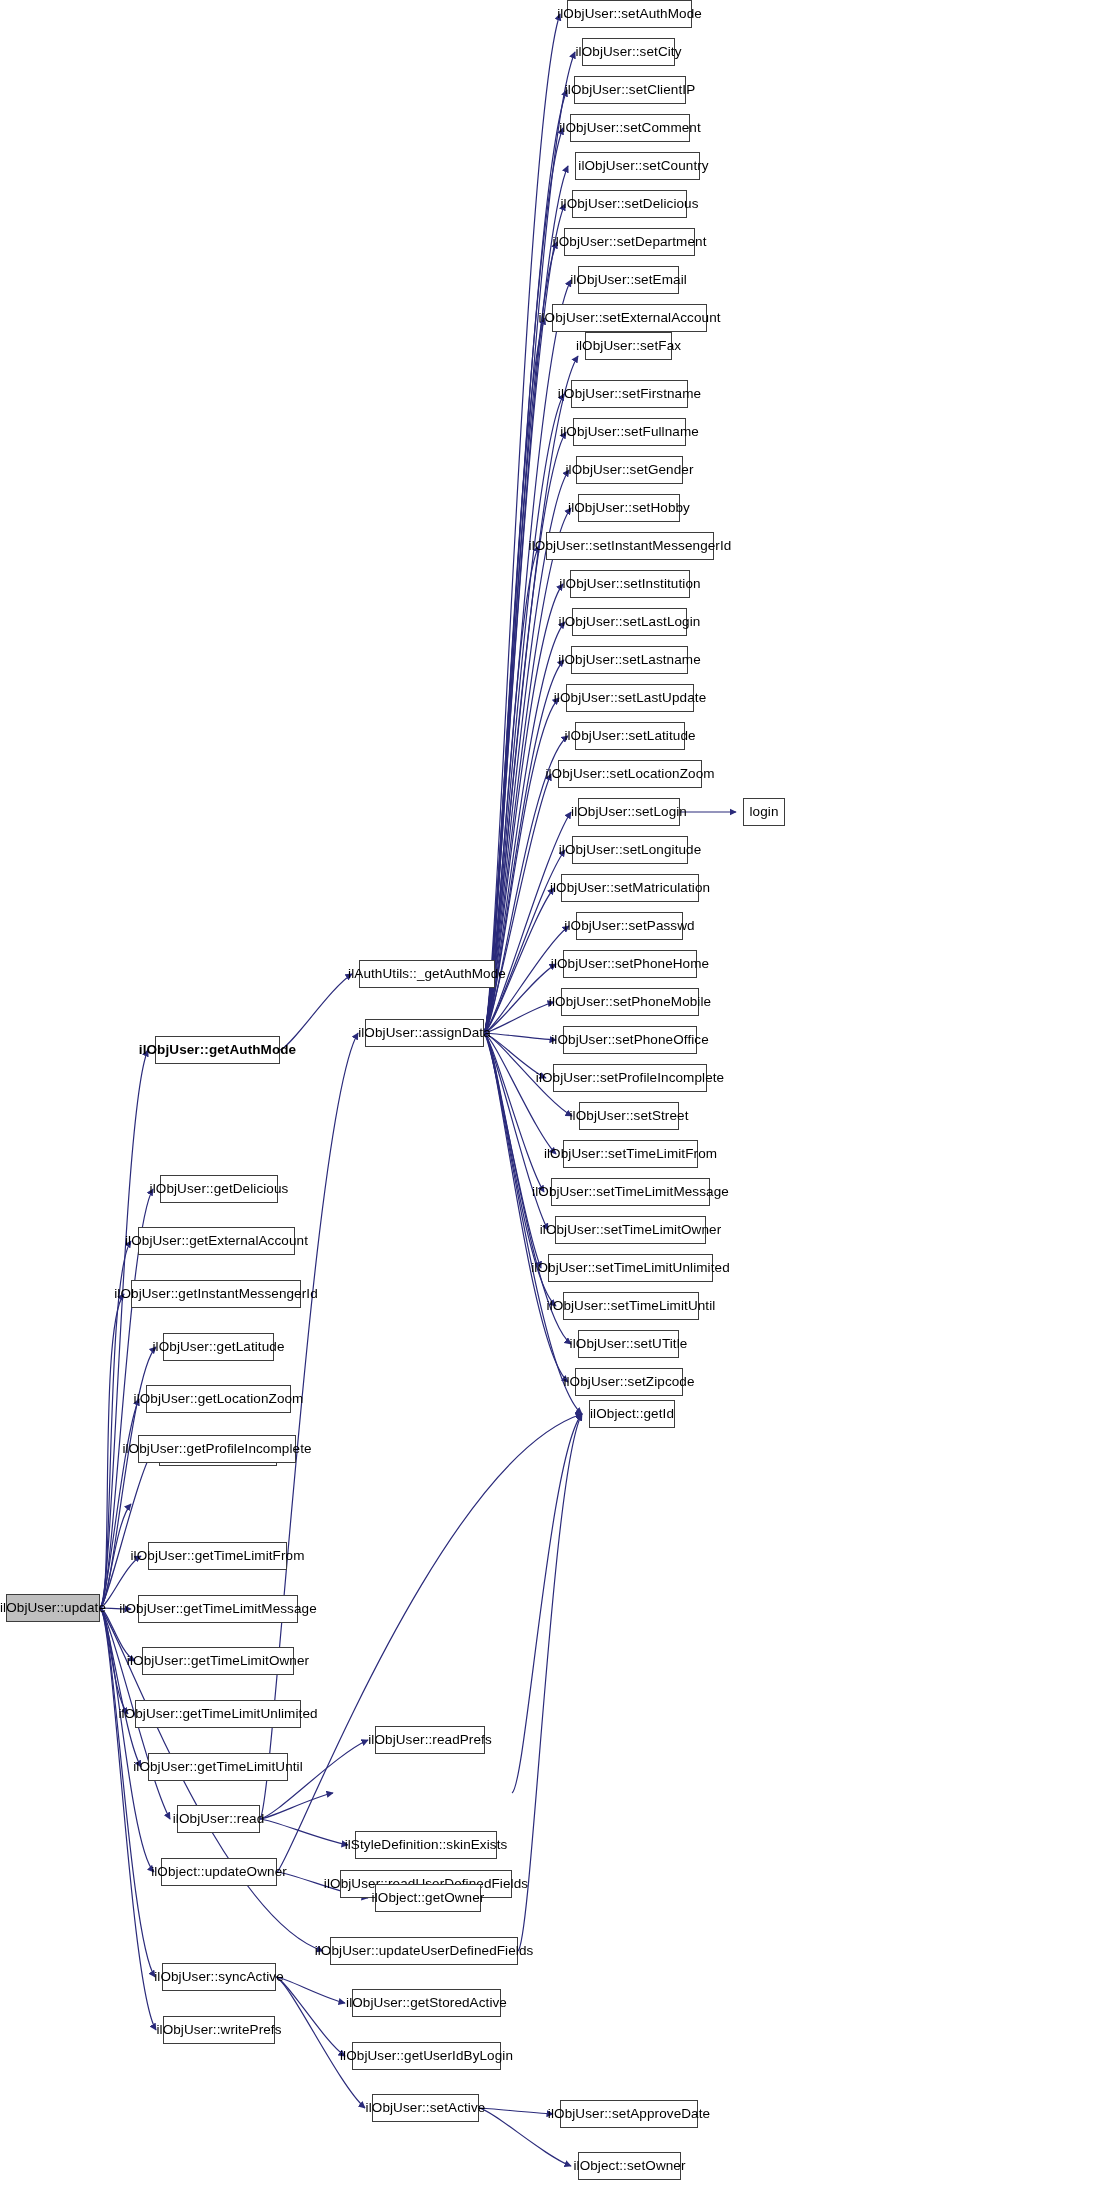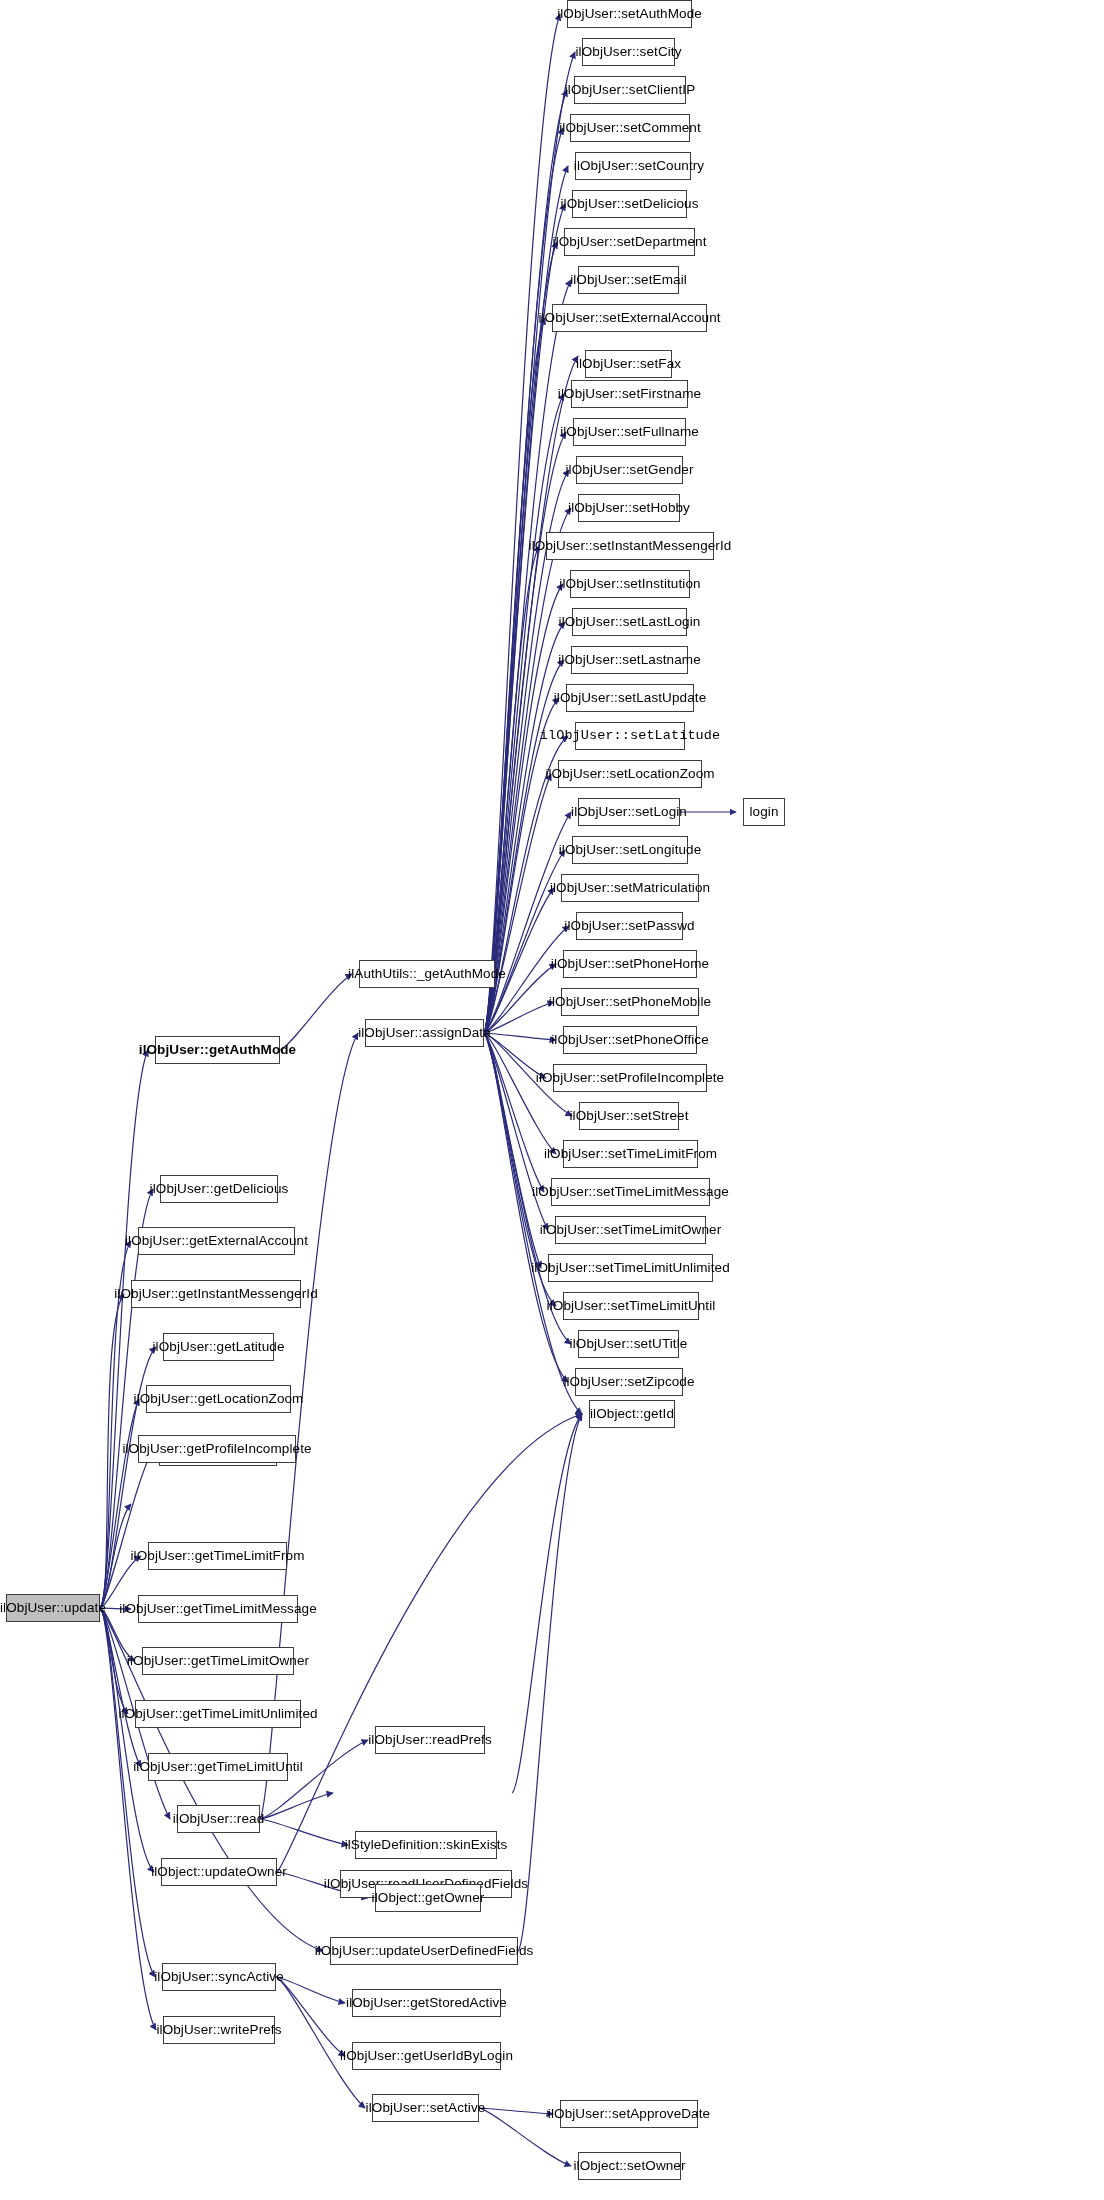--- a/index.html
+++ b/index.html
@@ -134,36 +134,36 @@
       <div class="node" style="left: 355px; top: 1831px; width: 142px;">ilStyleDefinition::skinExists</div>
       <div class="node" style="left: 375px; top: 1884px; width: 106px;">ilObject::getOwner</div>
       <div class="node" style="left: 330px; top: 1937px; width: 188px;">ilObjUser::updateUserDefinedFields</div>
       <div class="node" style="left: 352px; top: 1989px; width: 149px;">ilObjUser::getStoredActive</div>
       <div class="node" style="left: 352px; top: 2042px; width: 149px;">ilObjUser::getUserIdByLogin</div>
       <div class="node" style="left: 372px; top: 2094px; width: 107px;">ilObjUser::setActive</div>
       <div class="node" style="left: 567px; top: 0px; width: 125px;">ilObjUser::setAuthMode</div>
       <div class="node" style="left: 582px; top: 38px; width: 93px;">ilObjUser::setCity</div>
       <div class="node" style="left: 574px; top: 76px; width: 112px;">ilObjUser::setClientIP</div>
       <div class="node" style="left: 570px; top: 114px; width: 120px;">ilObjUser::setComment</div>
-      <div class="node" style="left: 575px; top: 152px; width: 116px; padding-left: 12px;">ilObjUser::setCountry</div>
+      <div class="node" style="left: 575px; top: 152px; width: 125px; padding-left: 12px;">ilObjUser::setCountry</div>
       <div class="node" style="left: 572px; top: 190px; width: 115px;">ilObjUser::setDelicious</div>
       <div class="node" style="left: 564px; top: 228px; width: 131px;">ilObjUser::setDepartment</div>
       <div class="node" style="left: 578px; top: 266px; width: 101px;">ilObjUser::setEmail</div>
       <div class="node" style="left: 552px; top: 304px; width: 155px;">ilObjUser::setExternalAccount</div>
-      <div class="node" style="left: 585px; top: 350px; width: 87px;">ilObjUser::setFax</div>
+      <div class="node" style="left: 585px; top: 332px; width: 87px;">ilObjUser::setFax</div>
       <div class="node" style="left: 571px; top: 380px; width: 117px;">ilObjUser::setFirstname</div>
       <div class="node" style="left: 573px; top: 418px; width: 113px;">ilObjUser::setFullname</div>
       <div class="node" style="left: 576px; top: 456px; width: 107px;">ilObjUser::setGender</div>
       <div class="node" style="left: 578px; top: 494px; width: 102px;">ilObjUser::setHobby</div>
       <div class="node" style="left: 546px; top: 532px; width: 168px;">ilObjUser::setInstantMessengerId</div>
       <div class="node" style="left: 570px; top: 570px; width: 120px;">ilObjUser::setInstitution</div>
       <div class="node" style="left: 572px; top: 608px; width: 115px;">ilObjUser::setLastLogin</div>
       <div class="node" style="left: 571px; top: 646px; width: 117px;">ilObjUser::setLastname</div>
       <div class="node" style="left: 566px; top: 684px; width: 128px;">ilObjUser::setLastUpdate</div>
-      <div class="node" style="left: 575px; top: 722px; width: 110px; font-family: Liberation Mono, monospace;">ilObjUser::setLatitude</div>
+      <div class="node" style="left: 575px; top: 722px; width: 110px;">ilObjUser::setLatitude</div>
       <div class="node" style="left: 558px; top: 760px; width: 144px;">ilObjUser::setLocationZoom</div>
       <div class="node" style="left: 578px; top: 798px; width: 102px;">ilObjUser::setLogin</div>
       <div class="node" style="left: 572px; top: 836px; width: 116px;">ilObjUser::setLongitude</div>
       <div class="node" style="left: 561px; top: 874px; width: 138px;">ilObjUser::setMatriculation</div>
       <div class="node" style="left: 576px; top: 912px; width: 107px;">ilObjUser::setPasswd</div>
       <div class="node" style="left: 563px; top: 950px; width: 134px;">ilObjUser::setPhoneHome</div>
       <div class="node" style="left: 561px; top: 988px; width: 138px;">ilObjUser::setPhoneMobile</div>
       <div class="node" style="left: 563px; top: 1026px; width: 134px;">ilObjUser::setPhoneOffice</div>
       <div class="node" style="left: 553px; top: 1064px; width: 154px;">ilObjUser::setProfileIncomplete</div>
       <div class="node" style="left: 579px; top: 1102px; width: 100px;">ilObjUser::setStreet</div>

